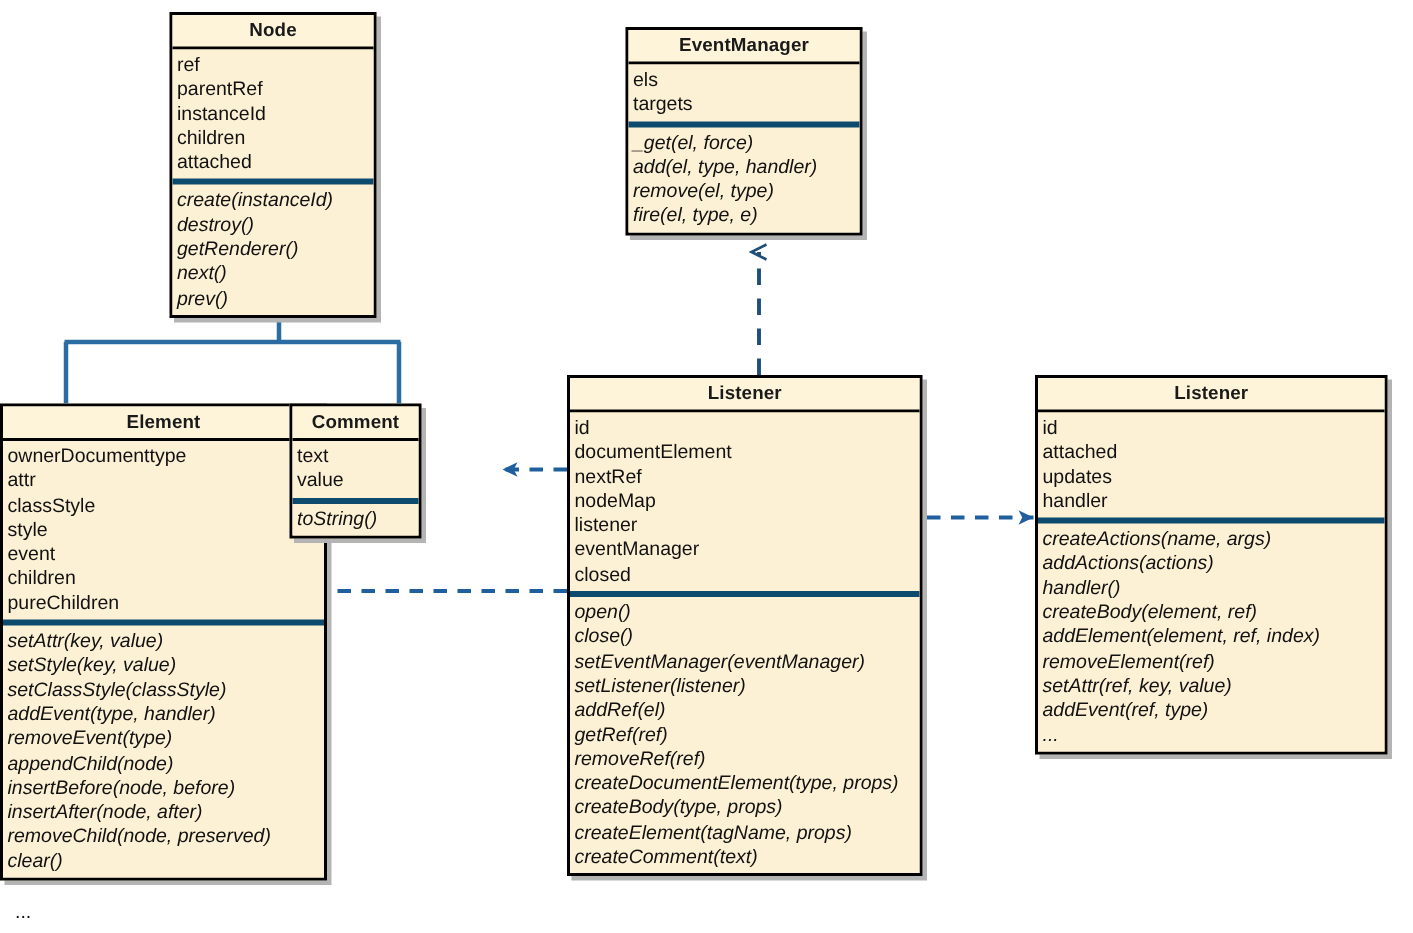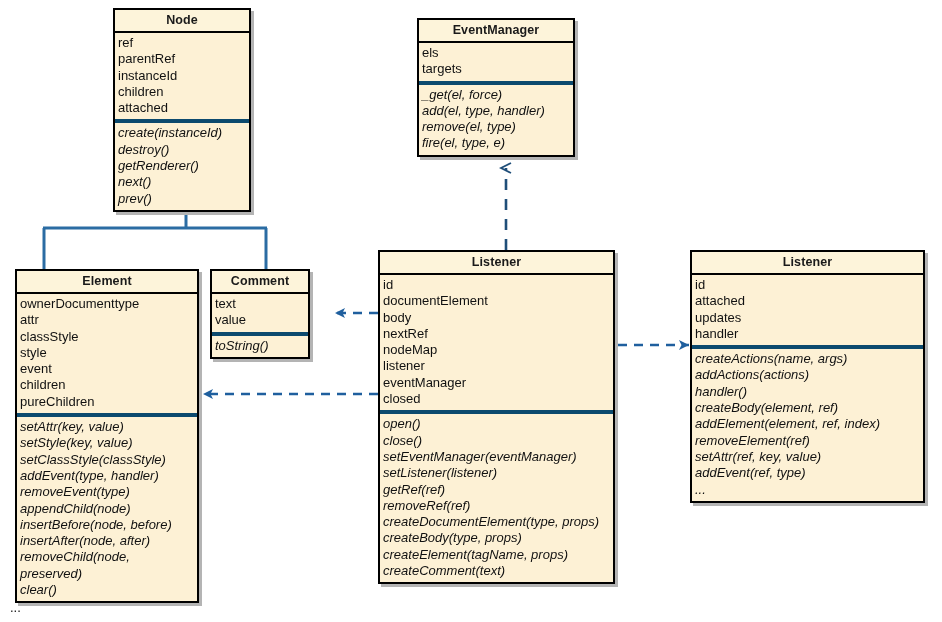--- a/index.html
+++ b/index.html
@@ -48,22 +48,22 @@
     position:absolute;
     font-size:13px;
     line-height:16px;
     color:#111111;
     z-index:6;
   }
 
   
   #box-node        {left:113px;  top:8px;   width:138px;}
   #box-eventmanager{left:417px;  top:18px;  width:158px;}
-  #box-element     {left:15px;    top:269px; width:184px;}
-  #box-comment     {left:210px;  top:269px; width:100px;}
+  #box-element     {left:0;    top:269px; width:218px;}
+  #box-comment     {left:193px;  top:269px; width:88px;}
   #box-document    {left:378px;  top:250px; width:237px;}
   #box-listener    {left:690px;  top:250px; width:235px;}
 
   #ellipsis-element{left:10px; top:600px;}
 </style>
 </head>
 <body>
 
 <div id="canvas">
 
@@ -171,32 +171,32 @@
     <div class="compartment">
         <div class="row">toString()</div>
       </div>
   </div>
 
   <div class="uml" id="box-document">
     <div class="cname">Listener</div>
     <div class="compartment">
         <div class="row">id</div>
         <div class="row">documentElement</div>
-        <div class="row">body</div>
         <div class="row">nextRef</div>
         <div class="row">nodeMap</div>
         <div class="row">listener</div>
         <div class="row">eventManager</div>
         <div class="row">closed</div>
       </div>
     <div class="compartment">
         <div class="row">open()</div>
         <div class="row">close()</div>
         <div class="row">setEventManager(eventManager)</div>
         <div class="row">setListener(listener)</div>
+        <div class="row">addRef(el)</div>
         <div class="row">getRef(ref)</div>
         <div class="row">removeRef(ref)</div>
         <div class="row">createDocumentElement(type, props)</div>
         <div class="row">createBody(type, props)</div>
         <div class="row">createElement(tagName, props)</div>
         <div class="row">createComment(text)</div>
       </div>
   </div>
 
   <div class="uml" id="box-listener">

